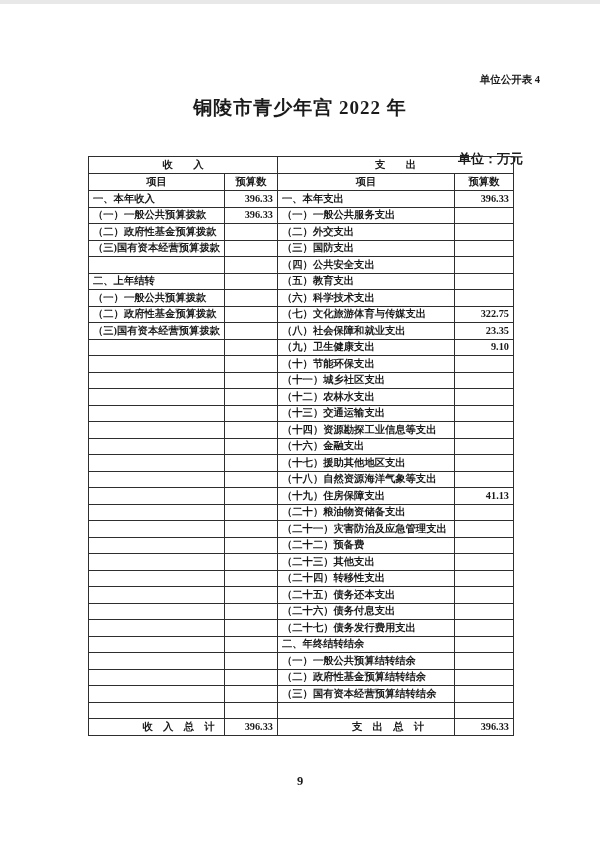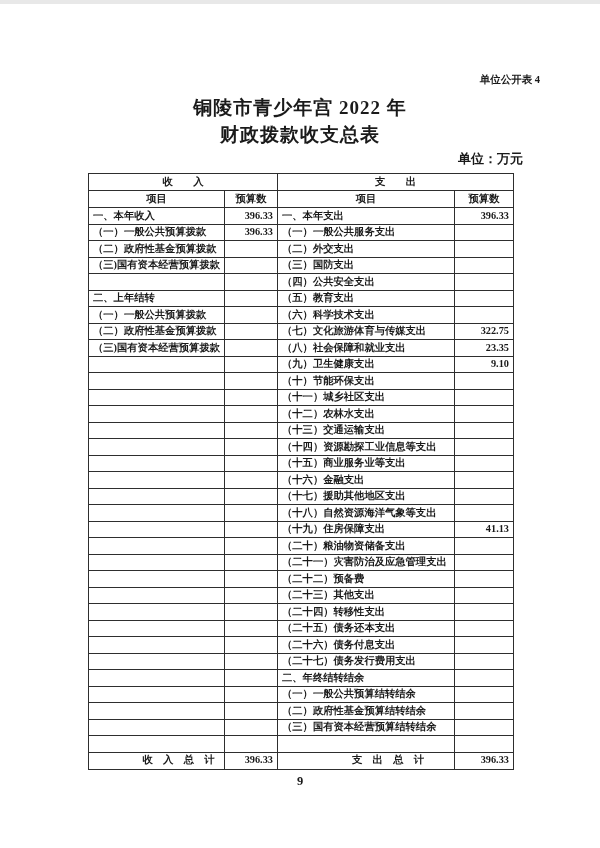--- a/index.html
+++ b/index.html
@@ -36,21 +36,21 @@
   }
   .unit-note {
     position: absolute;
     top: 146px;
     right: 77px;
     font-size: 13px;
     font-weight: 600;
   }
   table.budget {
     position: absolute;
-    top: 169px;
+    top: 152px;
     left: 88px;
     width: 425px;
     border-collapse: collapse;
     table-layout: fixed;
     border: 1.5px solid #2e2e2e;
   }
   table.budget td, table.budget th {
     border: 1px solid #2e2e2e;
     font-size: 10.3px;
     font-weight: 700;
@@ -79,21 +79,20 @@
 </style>
 </head>
 <body>
 
 <div class="page">
 
   <div class="corner-note">单位公开表 4</div>
 
   <div class="doc-title">
     <div>铜陵市青少年宫 2022 年</div>
-    <div>财政拨款收支总表</div>
   </div>
 
   <div class="unit-note">单位：万元</div>
 
   <table class="budget">
     <colgroup>
       <col style="width:136px">
       <col style="width:53px">
       <col style="width:177px">
       <col style="width:59px">
@@ -197,26 +196,20 @@
         </tr>
         <tr>
           <td class="item"></td>
           <td class="val"></td>
           <td class="item">（十四）资源勘探工业信息等支出</td>
           <td class="val"></td>
         </tr>
         <tr>
           <td class="item"></td>
           <td class="val"></td>
-          <td class="item">（十五）商业服务业等支出</td>
-          <td class="val"></td>
-        </tr>
-        <tr>
-          <td class="item"></td>
-          <td class="val"></td>
           <td class="item">（十六）金融支出</td>
           <td class="val"></td>
         </tr>
         <tr>
           <td class="item"></td>
           <td class="val"></td>
           <td class="item">（十七）援助其他地区支出</td>
           <td class="val"></td>
         </tr>
         <tr>

